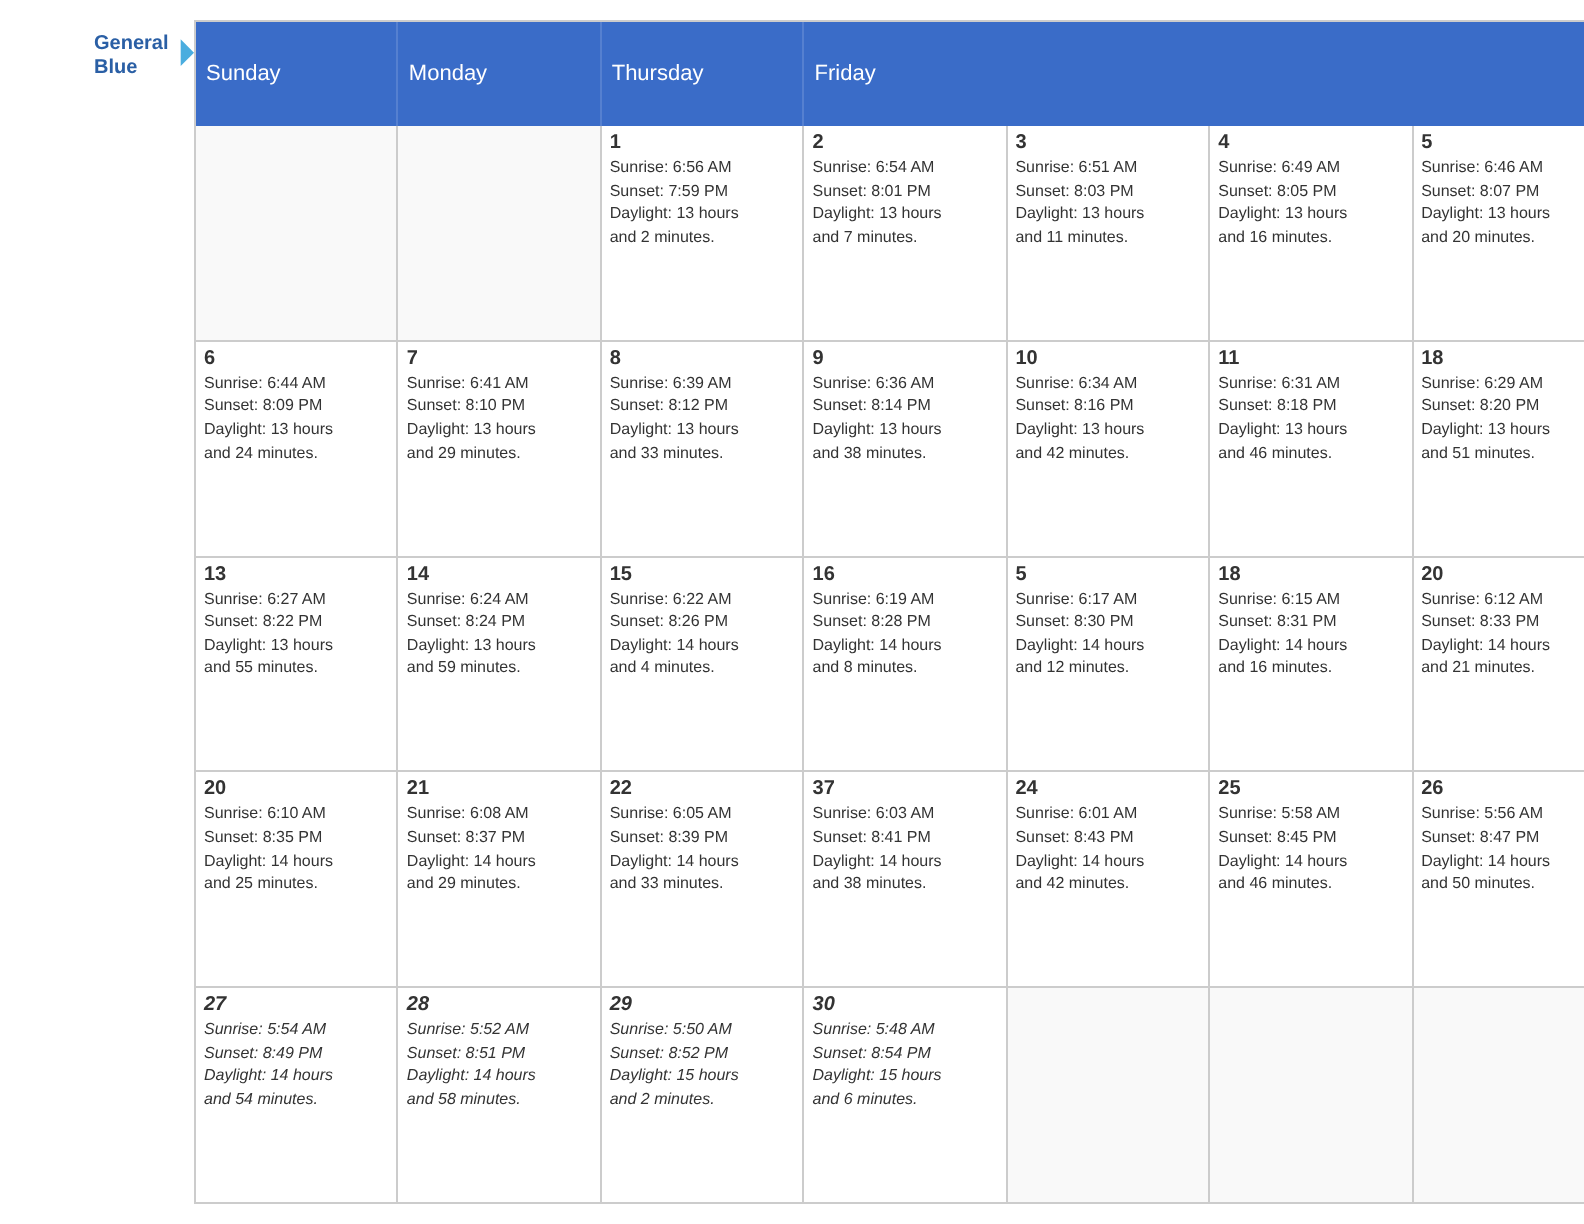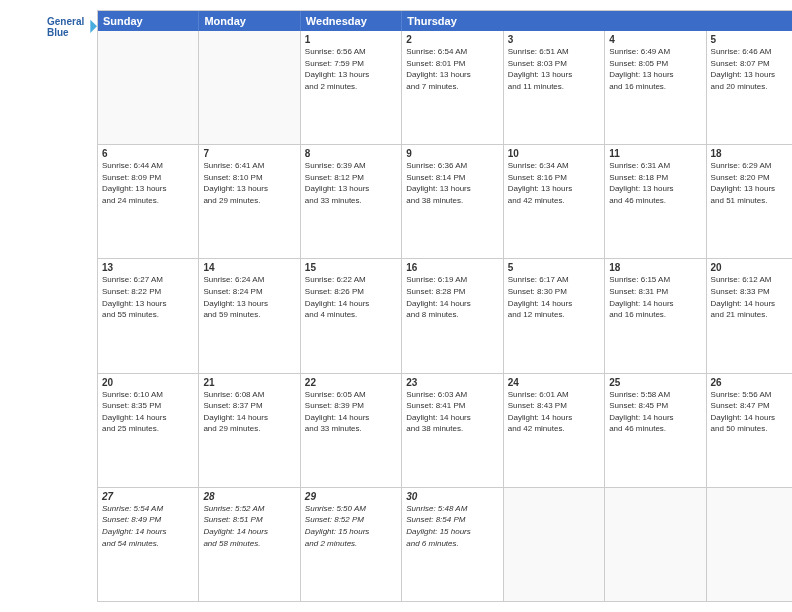--- a/index.html
+++ b/index.html
@@ -48,22 +48,22 @@
       border: 1px solid #ccc;
     }
     .cal-header {
       display: grid;
       grid-template-columns: repeat(7, 1fr);
       background: #3a6cc8;
     }
     .cal-header-cell {
       color: #fff;
       font-size: 11px;
-      font-weight: bold;
-      padding: 4px 5px;
+      font-weight: normal;
+      padding: 20px 5px;
       text-align: left;
       border-right: 1px solid #5580d0;
     }
     .cal-header-cell:last-child { border-right: none; }
     .cal-body {
       flex: 1;
       display: flex;
       flex-direction: column;
     }
     .cal-row {
@@ -110,22 +110,22 @@
       <div class="main-title"></div>
       <div class="subtitle"></div>
     </div>
   </div>
 
   <div class="calendar">
     <div class="cal-header">
 
     <div class="cal-header-cell">Sunday</div>
         <div class="cal-header-cell">Monday</div>
-        <div class="cal-header-cell">Wednesday</div>
         <div class="cal-header-cell">Thursday</div>
+        <div class="cal-header-cell">Friday</div>
       </div>
     <div class="cal-body">
 
     <div class="cal-row">
           <div class="cal-cell empty"></div>
           <div class="cal-cell empty"></div>
           <div class="cal-cell">
             <span class="day-num">1</span>
             <div class="sun-info">Sunrise: 6:56 AM<br>Sunset: 7:59 PM<br>Daylight: 13 hours<br>and 2 minutes.</div>
           </div>
@@ -213,21 +213,21 @@
           </div>
           <div class="cal-cell">
             <span class="day-num">21</span>
             <div class="sun-info">Sunrise: 6:08 AM<br>Sunset: 8:37 PM<br>Daylight: 14 hours<br>and 29 minutes.</div>
           </div>
           <div class="cal-cell">
             <span class="day-num">22</span>
             <div class="sun-info">Sunrise: 6:05 AM<br>Sunset: 8:39 PM<br>Daylight: 14 hours<br>and 33 minutes.</div>
           </div>
           <div class="cal-cell">
-            <span class="day-num">23</span>
+            <span class="day-num">37</span>
             <div class="sun-info">Sunrise: 6:03 AM<br>Sunset: 8:41 PM<br>Daylight: 14 hours<br>and 38 minutes.</div>
           </div>
           <div class="cal-cell">
             <span class="day-num">24</span>
             <div class="sun-info">Sunrise: 6:01 AM<br>Sunset: 8:43 PM<br>Daylight: 14 hours<br>and 42 minutes.</div>
           </div>
           <div class="cal-cell">
             <span class="day-num">25</span>
             <div class="sun-info">Sunrise: 5:58 AM<br>Sunset: 8:45 PM<br>Daylight: 14 hours<br>and 46 minutes.</div>
           </div>

